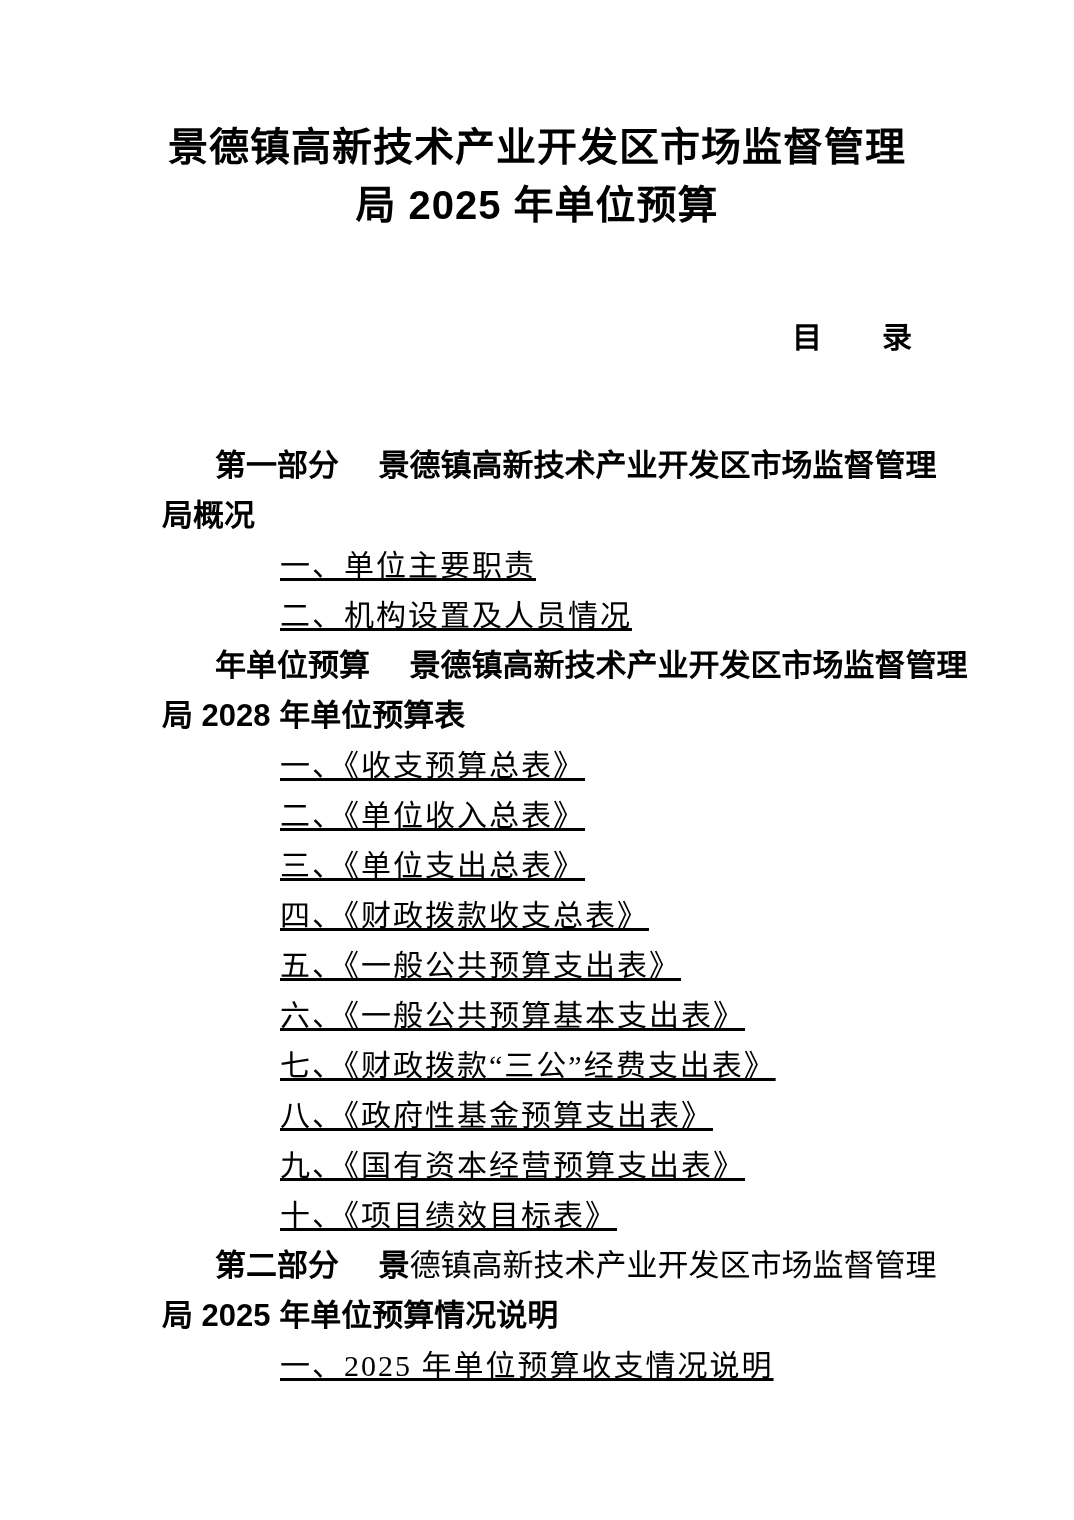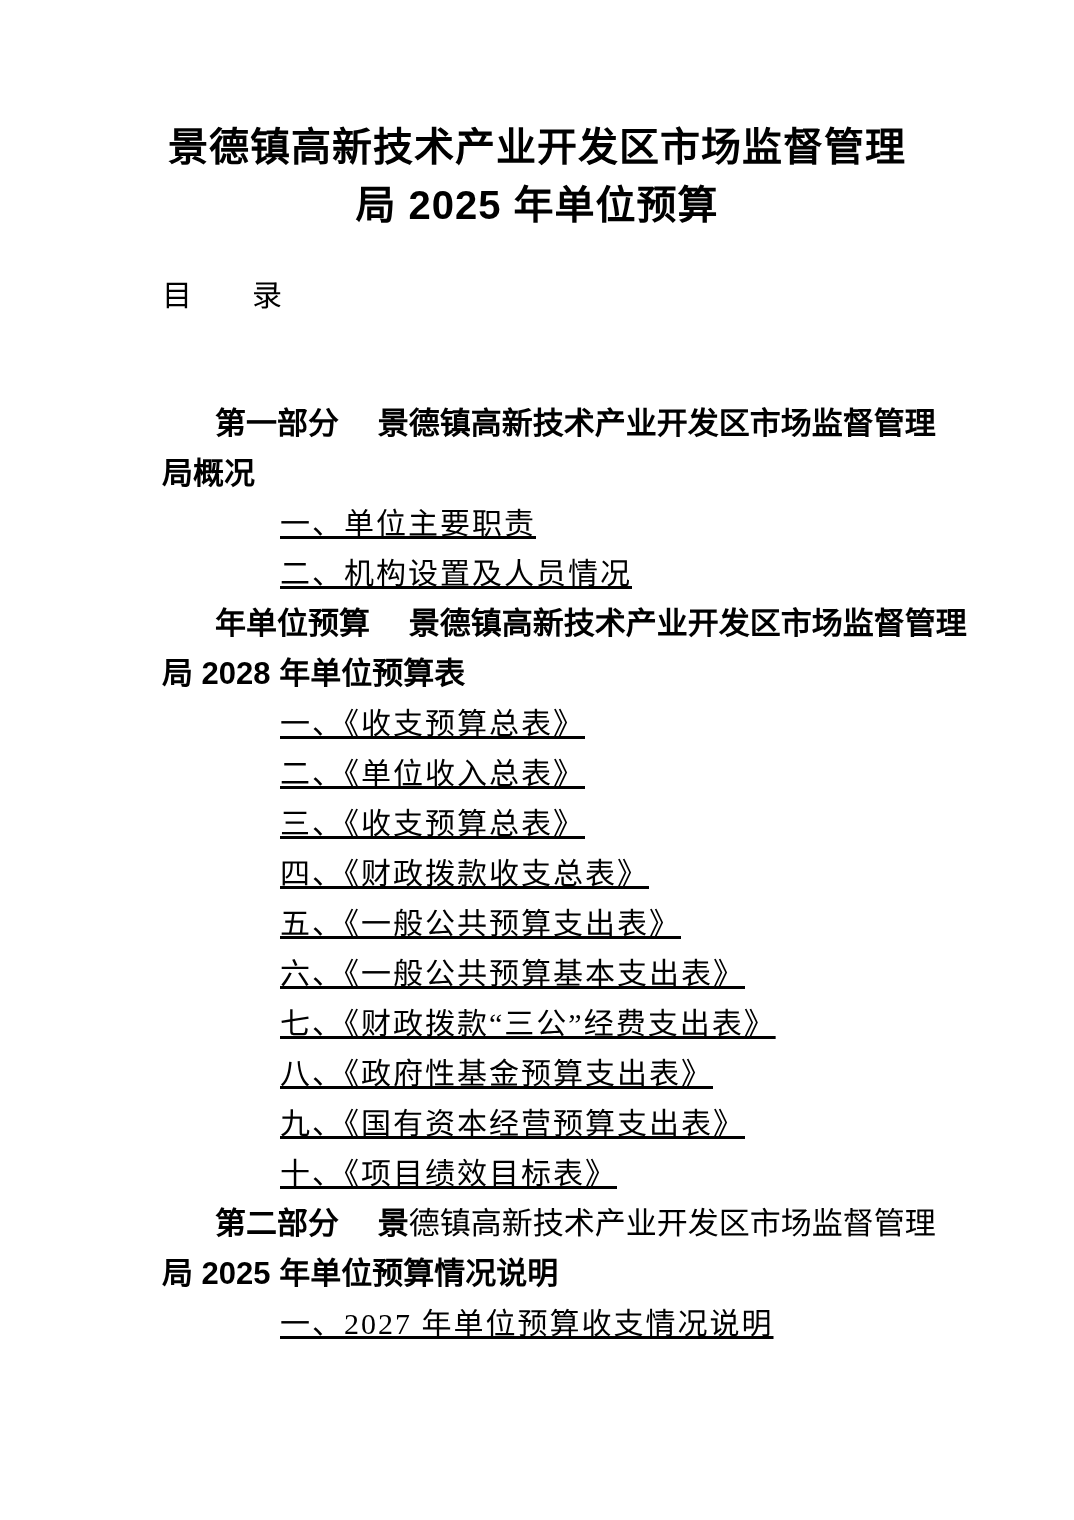--- a/index.html
+++ b/index.html
@@ -21,40 +21,39 @@
   }
   .doc-title {
     font-family: "Liberation Sans", sans-serif;
     font-weight: 700;
     font-size: 40px;
     line-height: 58px;
     text-align: center;
     letter-spacing: 1px;
   }
   .toc-title {
-    margin-top: 42px;
+    margin-top: 84px;
     font-family: "Liberation Sans", sans-serif;
-    font-weight: 400;
+    font-weight: 700;
     font-size: 30px;
     line-height: 40px;
-    text-align: left;
+    text-align: right;
   }
   .toc-body {
     margin-top: 83px;
   }
   .h-line {
     font-family: "Liberation Sans", sans-serif;
     font-weight: 700;
     font-size: 31px;
     line-height: 50px;
     white-space: nowrap;
   }
   .h-indent {
     padding-left: 53px;
-    font-family: Liberation Serif, serif;
   }
   .h-reg {
     font-weight: 400;
   }
   .item {
     font-family: "Liberation Serif", serif;
     font-weight: 400;
     font-size: 30px;
     line-height: 50px;
     padding-left: 118px;
@@ -80,28 +79,28 @@
 
       <div class="h-line h-indent">第一部分　 景德镇高新技术产业开发区市场监督管理</div>
       <div class="h-line">局概况</div>
       <div class="item">一、单位主要职责</div>
       <div class="item">二、机构设置及人员情况</div>
 
       <div class="h-line h-indent">年单位预算　 景德镇高新技术产业开发区市场监督管理</div>
       <div class="h-line">局 2028 年单位预算表</div>
       <div class="item">一、《收支预算总表》</div>
       <div class="item">二、《单位收入总表》</div>
-      <div class="item">三、《收支预算总表》</div>
+      <div class="item">三、《单位支出总表》</div>
       <div class="item">四、《财政拨款收支总表》</div>
       <div class="item">五、《一般公共预算支出表》</div>
       <div class="item">六、《一般公共预算基本支出表》</div>
       <div class="item">七、《财政拨款“三公”经费支出表》</div>
       <div class="item">八、《政府性基金预算支出表》</div>
       <div class="item">九、《国有资本经营预算支出表》</div>
       <div class="item">十、《项目绩效目标表》</div>
 
       <div class="h-line h-indent"><span>第二部分　 景</span><span class="h-reg">德镇高新技术产业开发区市场监督管理</span></div>
       <div class="h-line">局 2025 年单位预算情况说明</div>
-      <div class="item">一、2027 年单位预算收支情况说明</div>
+      <div class="item">一、2025 年单位预算收支情况说明</div>
 
     </div>
   </div>
 </div>
 
 </body></html>

